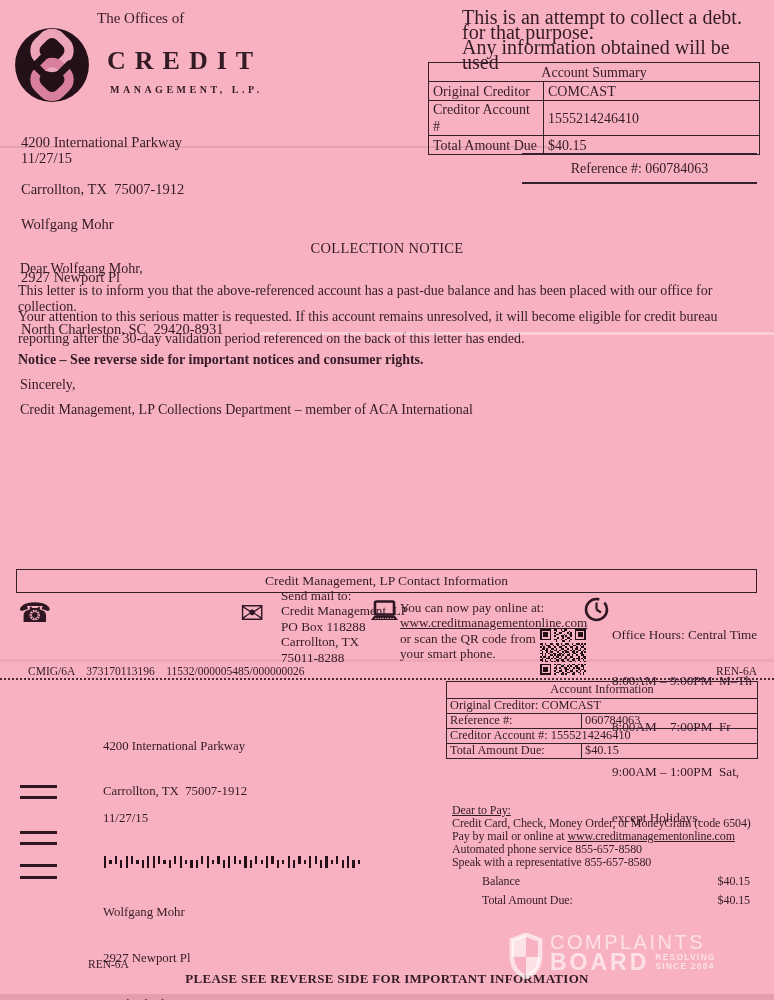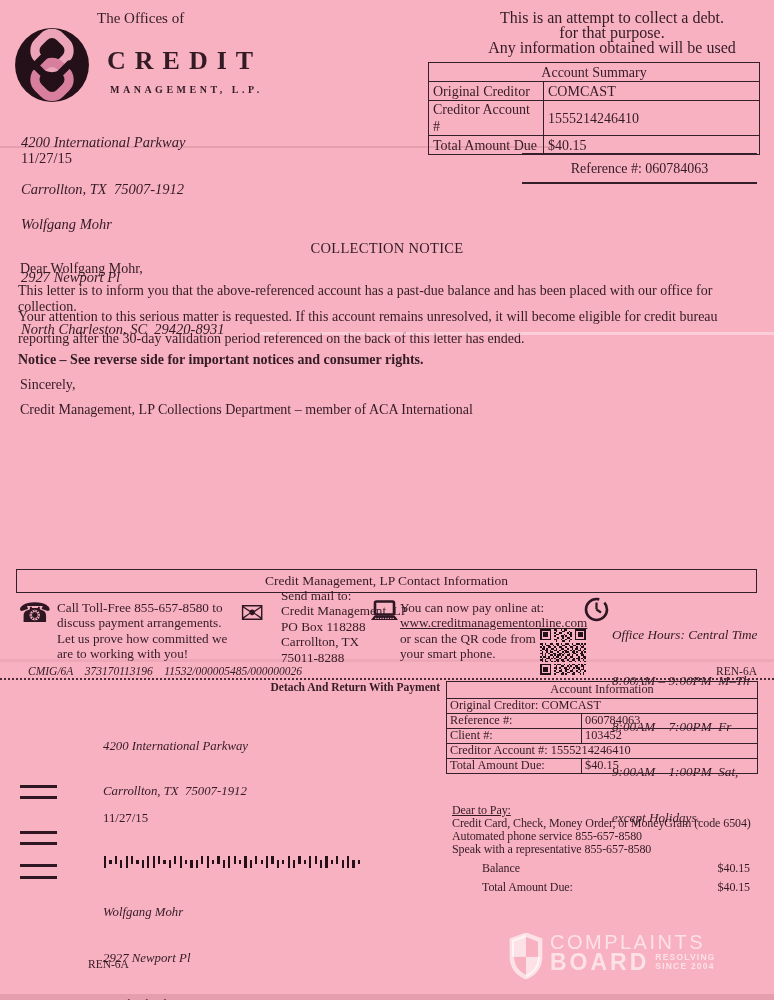--- a/index.html
+++ b/index.html
@@ -1,27 +1,27 @@
 <!DOCTYPE html>
 <html><head>
 <meta charset="utf-8">
 <style>
   html,body{margin:0;padding:0;background:#e9e9e9;}
   .page{position:relative;width:774px;height:1000px;background:#f8b1c1;overflow:hidden;
         font-family:"Liberation Serif",serif;color:#331b26;}
   .abs{position:absolute;}
-  .pre{white-space:pre;font-style:italic;}
+  .pre{white-space:pre;}
 
   
   .offices{left:97px;top:10px;font-size:15px;}
   .logo{left:13px;top:26px;}
   .brand{left:107px;top:46px;font-size:26px;font-weight:bold;letter-spacing:9px;}
   .brandsub{left:110px;top:84px;font-size:10px;font-weight:bold;letter-spacing:3.5px;}
   .sender{left:21px;top:104px;font-size:14.5px;line-height:15.5px;}
-  .disclaimer{left:462px;top:10px;width:300px;font-size:16px;line-height:15px;text-align:center;}
+  .disclaimer{left:462px;top:10px;width:300px;font-size:20px;line-height:15px;}
 
   table{border-collapse:collapse;padding-left:13px;}
   .t-summary{left:428px;top:62px;width:332px;font-size:14px;}
   .t-summary td{border:1.5px solid #33202b;padding:0 4px;height:18px;line-height:17px;}
   .t-summary .t-head{text-align:center;}
   .t-summary .c1{width:106px;}
 
   .date1{left:21px;top:150px;font-size:14.5px;}
   .recip1{left:21px;top:181px;font-size:14.5px;line-height:17.5px;}
   .refbox{left:522px;top:153px;width:235px;height:27px;border-top:2.5px solid #33202b;
@@ -160,21 +160,20 @@
   <div class="abs dear">Dear Wolfgang Mohr,</div>
   <div class="abs para1">This letter is to inform you that the above-referenced account has a past-due balance and has been placed with our office for collection.</div>
   <div class="abs para2">Your attention to this serious matter is requested.  If this account remains unresolved, it will become eligible for credit bureau reporting after the 30-day validation period referenced on the back of this letter has ended.</div>
   <div class="abs noticeb">Notice – See reverse side for important notices and consumer rights.</div>
   <div class="abs sincerely">Sincerely,</div>
   <div class="abs signature">Credit Management, LP Collections Department – member of ACA International</div>
 
   <div class="abs cbox">Credit Management, LP Contact Information</div>
 
   <div class="abs icon-glyph ph-icon">☎</div>
-  <div class="abs ph-text">Call Toll-Free 855-657-8580 to discuss payment arrangements. Let us prove how committed we are to working with you!</div>
 
   <div class="abs icon-glyph mail-icon">✉</div>
   <div class="abs mail-text">
     <div>Send mail to:</div>
     <div>Credit Management, LP</div>
     <div>PO Box 118288</div>
     <div>Carrollton, TX</div>
     <div>75011-8288</div>
   </div>
 
@@ -206,37 +205,32 @@
     <div>Office Hours: Central Time</div>
     <div>8:00AM – 9:00PM  M–Th</div>
     <div>8:00AM – 7:00PM  Fr</div>
     <div>9:00AM – 1:00PM  Sat,</div>
     <div>except Holidays.</div>
   </div>
 
   <div class="abs cmig pre">CMIG/6A    373170113196    11532/000005485/000000026</div>
   <div class="abs ren-top">REN-6A</div>
   <div class="abs perf"></div>
-  <div class="abs detach">Detach And Return With Payment</div>
 
   <table class="abs t-info">
     <tbody>
       <tr>
           <td colspan="2" class="t-head">Account Information</td>
         </tr>
       <tr>
           <td colspan="2">Original Creditor: COMCAST</td>
         </tr>
       <tr>
         <td class="c1">Reference #:</td>
         <td>060784063</td>
-      </tr>
-      <tr>
-        <td class="c1">Client #:</td>
-        <td>103452</td>
       </tr>
       <tr>
           <td colspan="2">Creditor Account #: 1555214246410</td>
         </tr>
       <tr>
         <td class="c1">Total Amount Due:</td>
         <td>$40.15</td>
       </tr>
     </tbody>
   </table>
@@ -261,33 +255,35 @@
 
   <div class="abs stub-recip pre">
     <div>Wolfgang Mohr</div>
     <div>2927 Newport Pl</div>
     <div>North Charleston, SC  29420-8931</div>
   </div>
 
   <div class="abs ways">
     <div class="u">Dear to Pay:</div>
     <div>Credit Card, Check, Money Order, or MoneyGram (code 6504)</div>
+    <div><span>Pay by mail or online at </span><span class="u">www.creditmanagementonline.com</span></div>
     <div>Automated phone service 855-657-8580</div>
     <div>Speak with a representative 855-657-8580</div>
     <div class="payrow">
       <span class="lbl">Balance</span>
       <span class="val">$40.15</span>
     </div>
     <div class="payrow">
       <span class="lbl">Total Amount Due:</span>
       <span class="val">$40.15</span>
     </div>
   </div>
 
   <div class="abs ren-bot">REN-6A</div>
+  <div class="abs reverse">PLEASE SEE REVERSE SIDE FOR IMPORTANT INFORMATION</div>
 
   <div class="abs wm">
     <svg width="36" height="46" viewBox="0 0 40 52">
       <defs>
           <clipPath id="sc">
             <path d="M20 2 36 8v18q0 17-16 24Q4 43 4 26V8z"></path>
           </clipPath>
         </defs>
       <path d="M20 2 36 8v18q0 17-16 24Q4 43 4 26V8z" fill="none" stroke="rgba(255,255,255,.62)" stroke-width="5"></path>
       <g clip-path="url(#sc)" fill="rgba(255,255,255,.62)">

